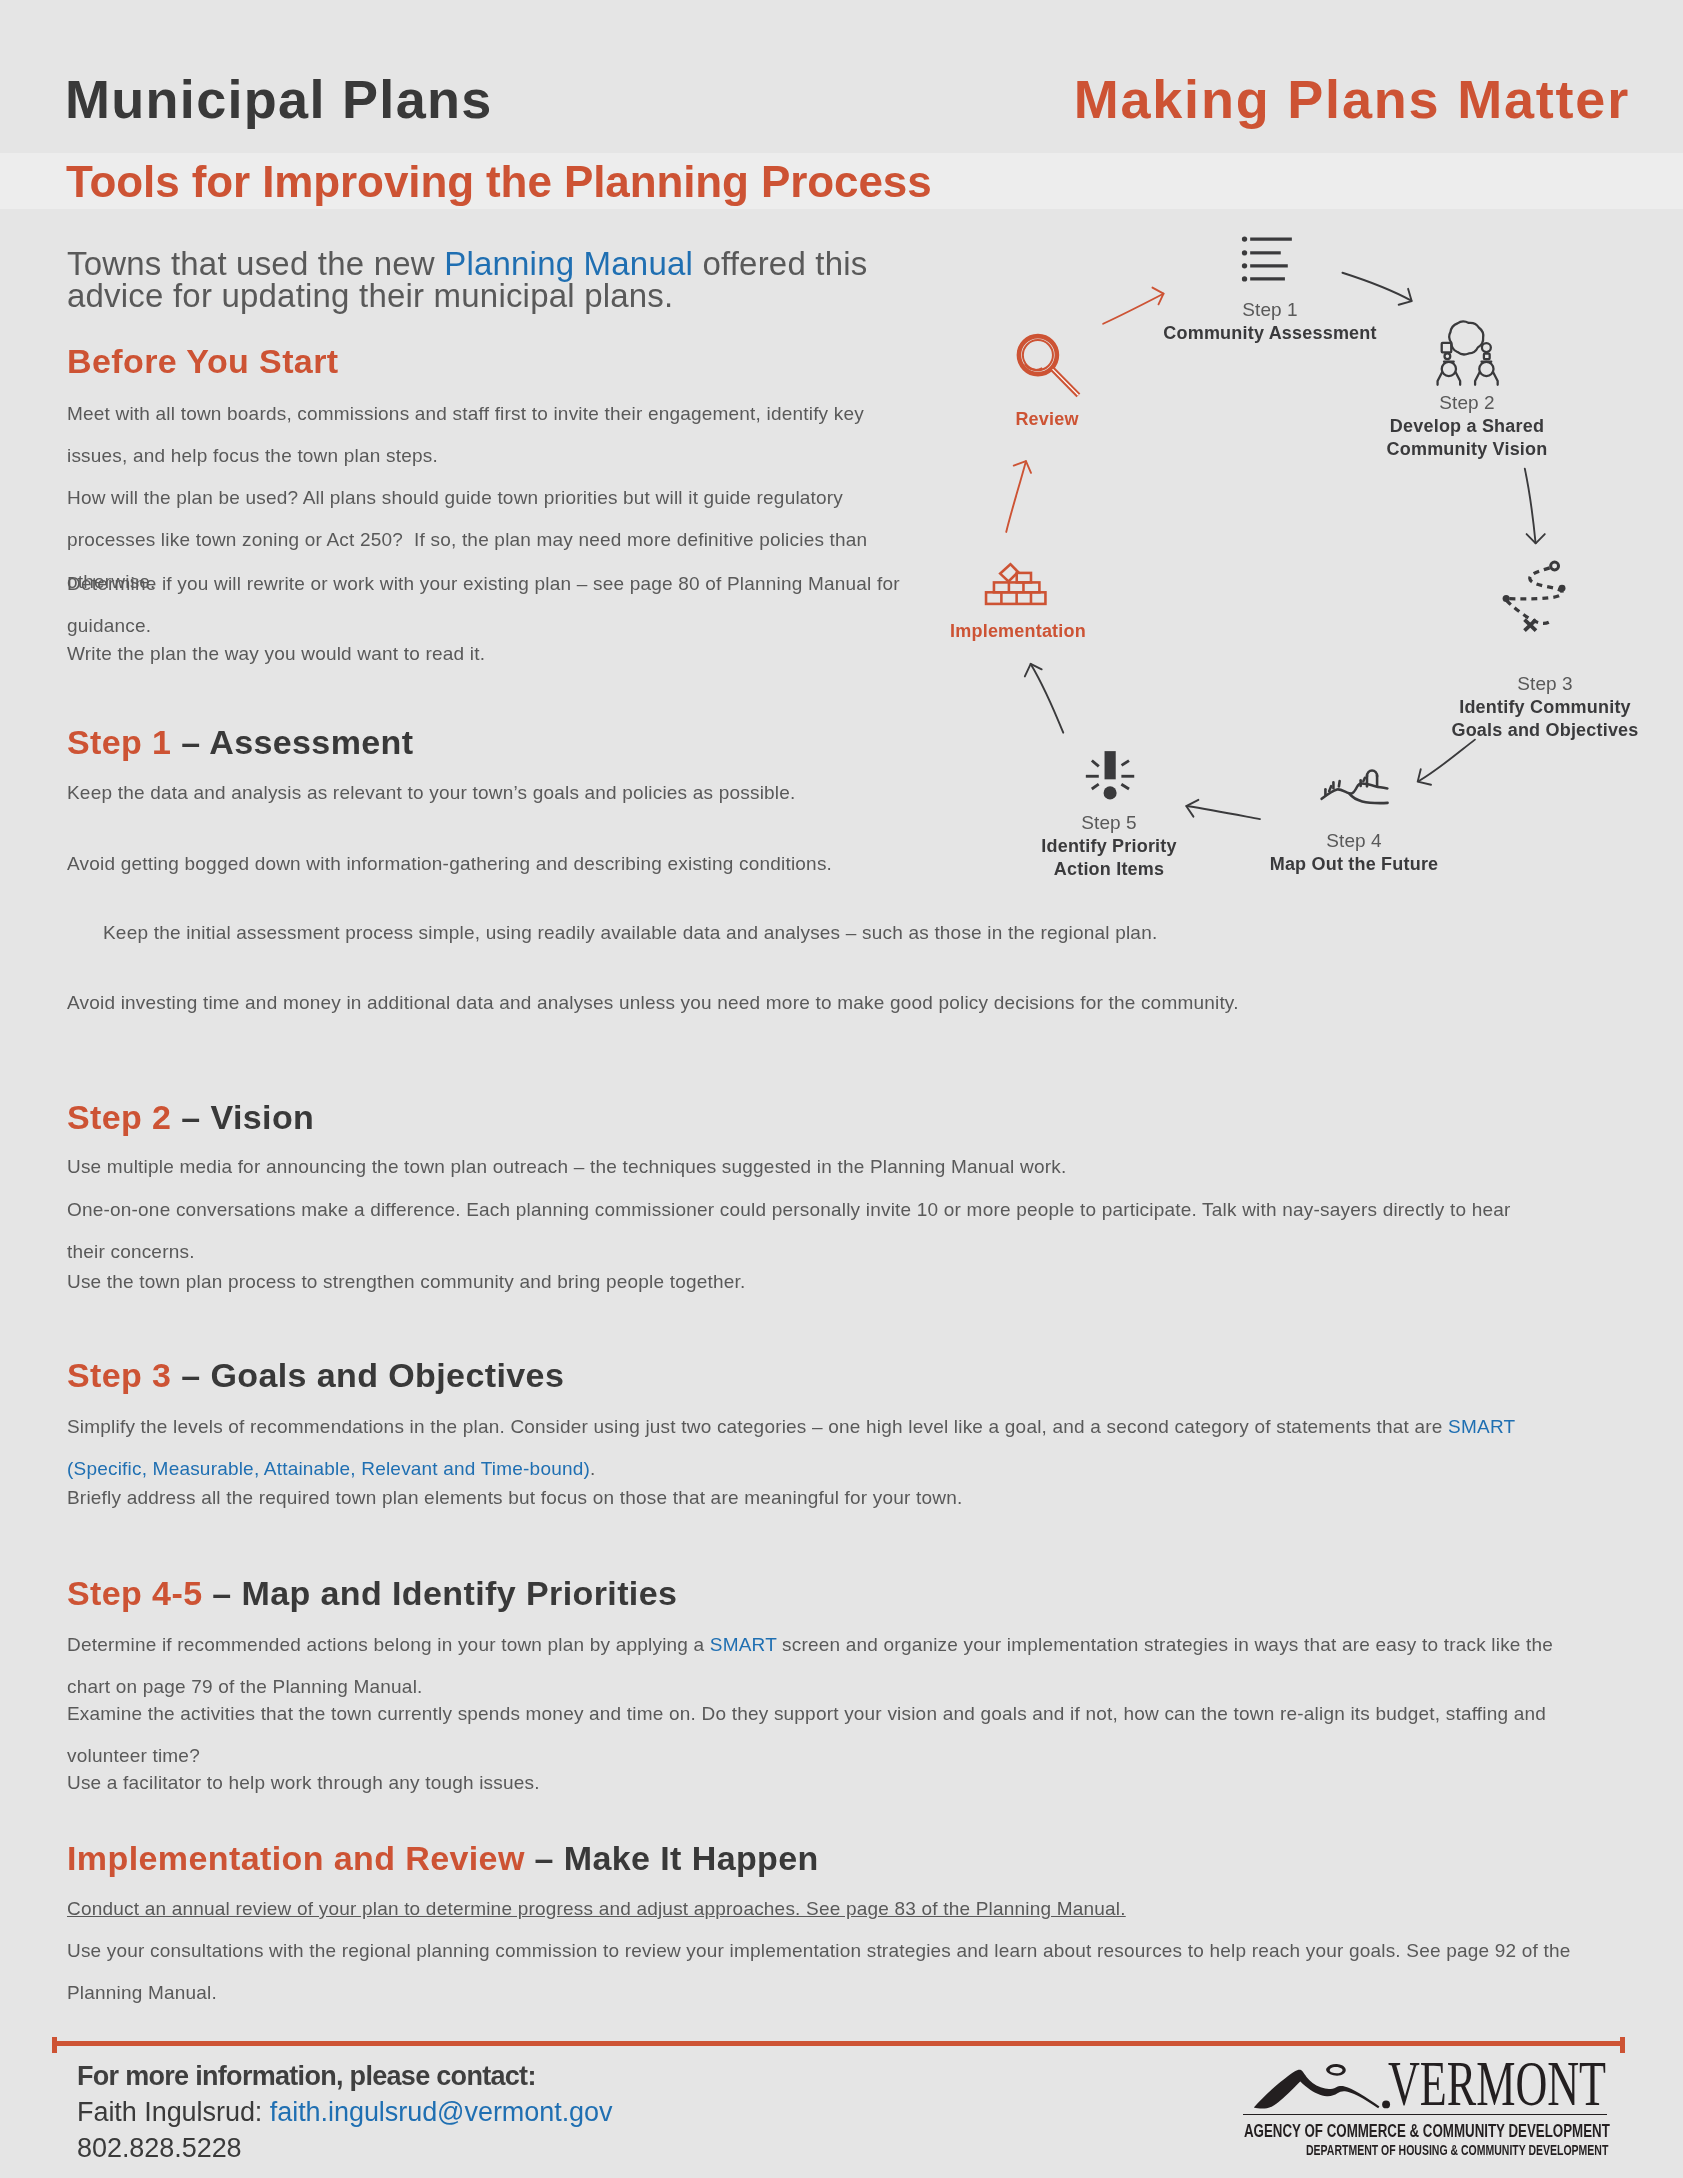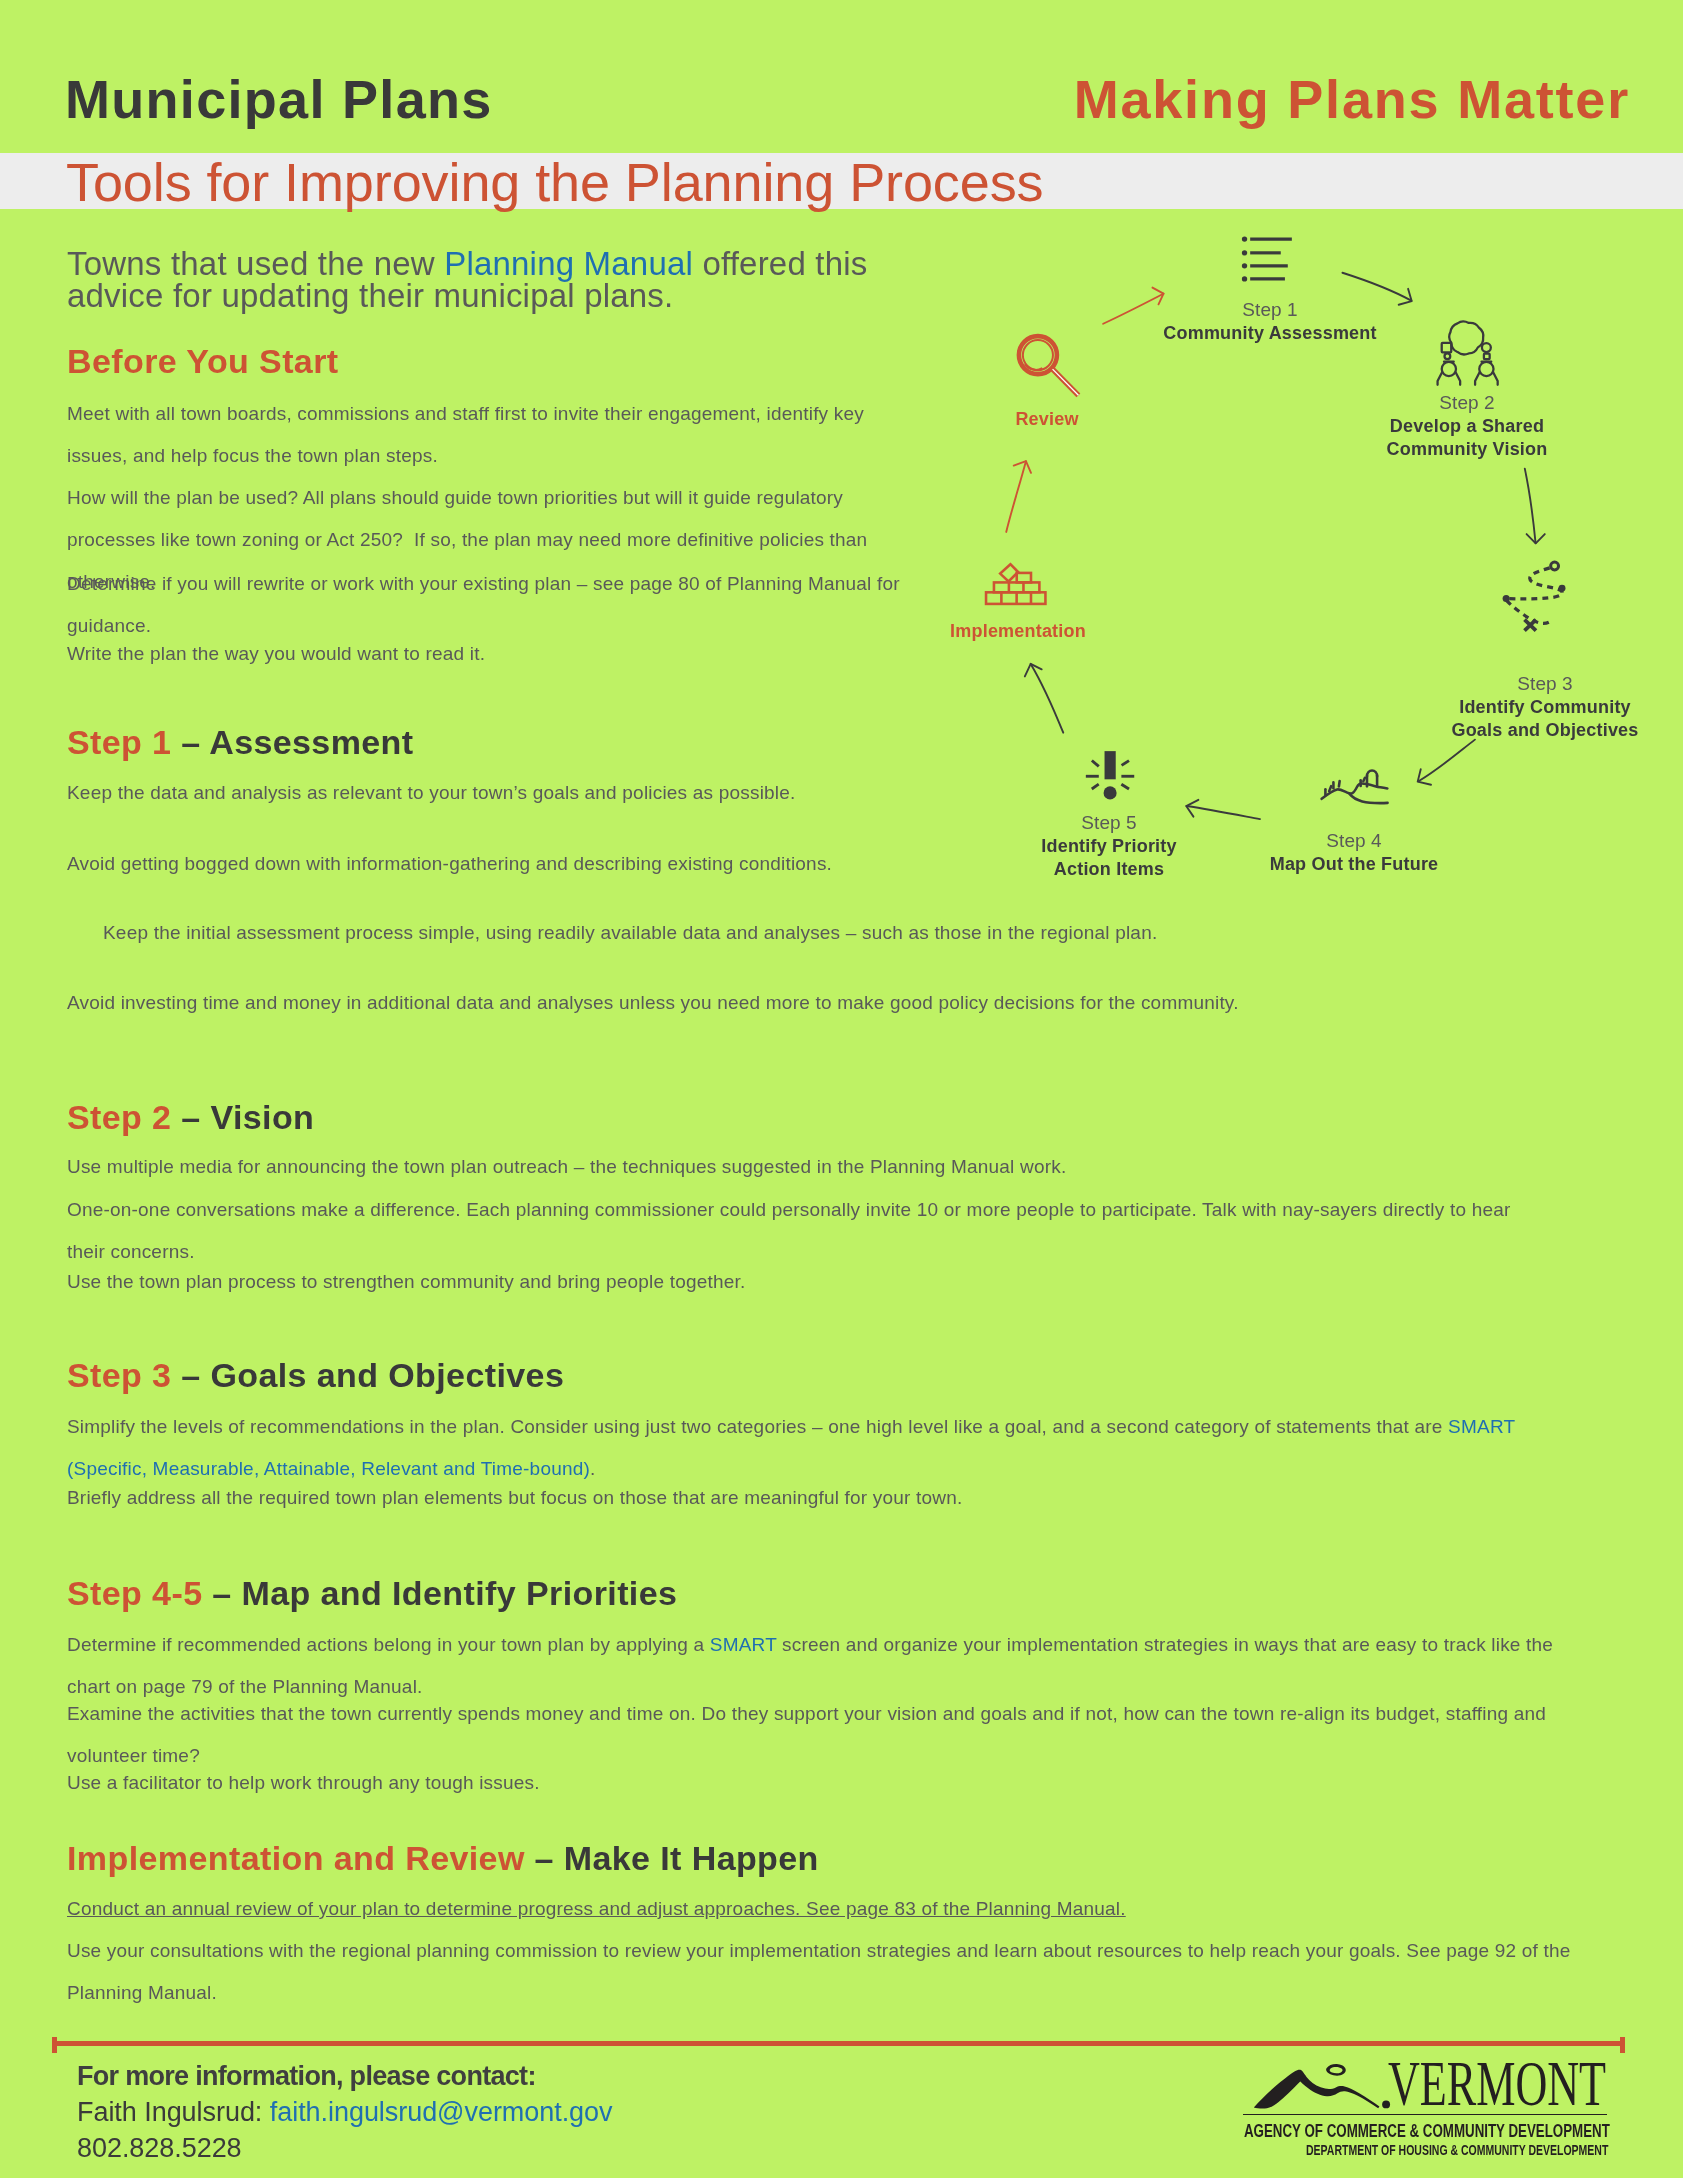--- a/index.html
+++ b/index.html
@@ -1,26 +1,26 @@
 <!DOCTYPE html>
 <html><head>
 <meta charset="utf-8">
 <title>Municipal Plans</title>
 <style>
   html,body{margin:0;padding:0;background:#fff;}
   body{width:1683px;height:2178px;font-family:"Liberation Sans",sans-serif;overflow:hidden;position:relative;}
-  .page{position:absolute;left:0;top:0;width:1683px;height:2178px;background:#bef264;}
+  .page{position:absolute;left:0;top:0;width:1683px;height:2178px;background:#e5e5e5;}
 
   
   .hdr-title{position:absolute;left:65px;top:72px;font-size:54px;font-weight:bold;color:#393939;
              letter-spacing:1.3px;line-height:1;white-space:nowrap;}
   .hdr-tagline{position:absolute;right:53px;top:72px;font-size:54px;font-weight:bold;color:#cd5334;
              letter-spacing:1.8px;line-height:1;white-space:nowrap;}
   .band{position:absolute;left:0;top:153px;width:1683px;height:56px;background:#ededed;}
-  .band-text{position:absolute;left:66px;top:167px;font-size:54px;font-weight:normal;color:#cd5334;
+  .band-text{position:absolute;left:66px;top:167px;font-size:44px;font-weight:bold;color:#cd5334;
              line-height:30px;letter-spacing:-0.1px;white-space:nowrap;}
 
   
   .intro{position:absolute;left:67px;top:248px;width:822px;font-size:33px;line-height:32px;
          color:#595959;font-weight:400;letter-spacing:0.2px;}
   .intro .lnk{color:#1f6fb2;}
 
   .sec-h{position:absolute;font-size:34px;font-weight:bold;color:#393939;line-height:24px;white-space:nowrap;letter-spacing:0.4px;}
   .sec-h .acc{color:#cd5334;}
 

